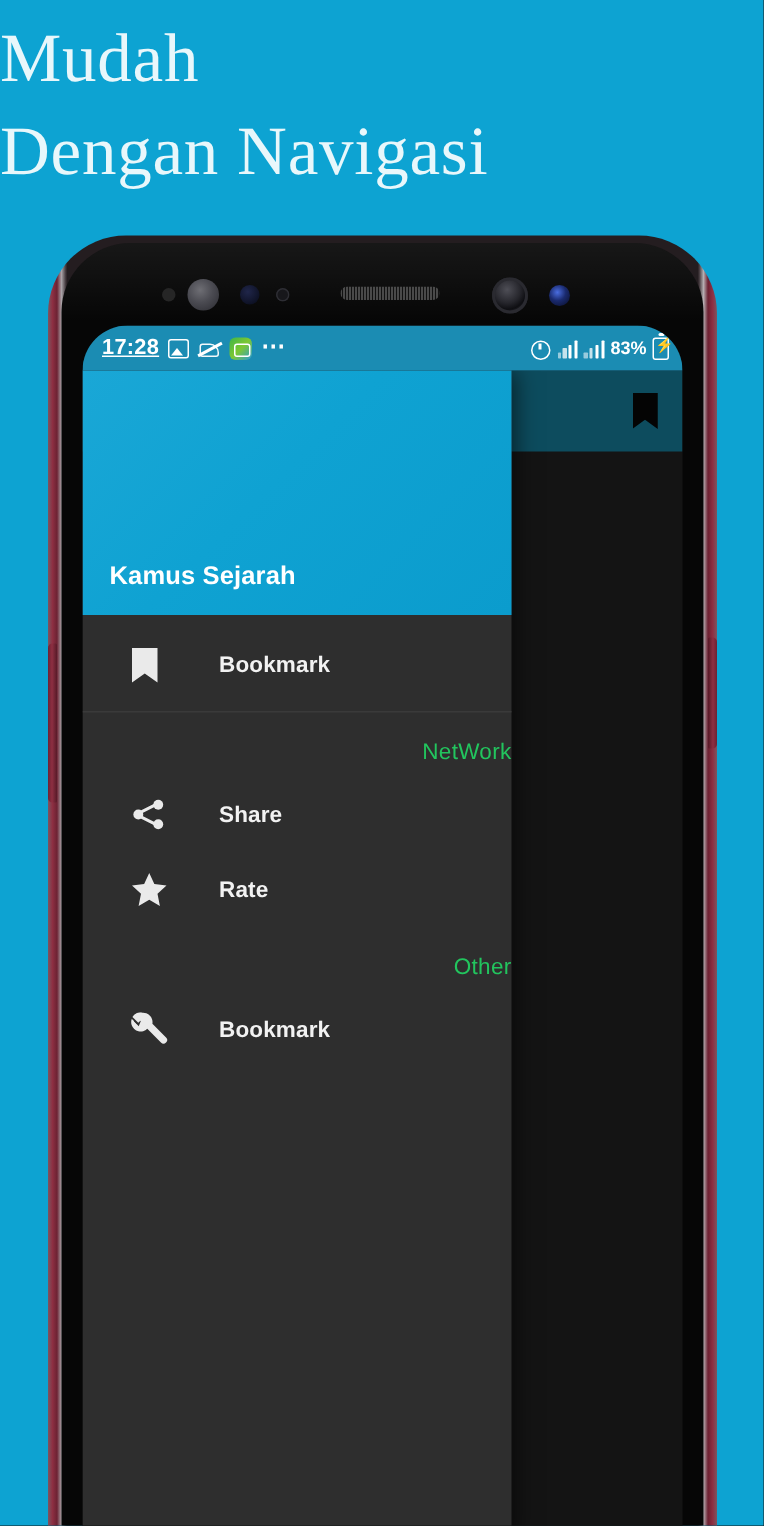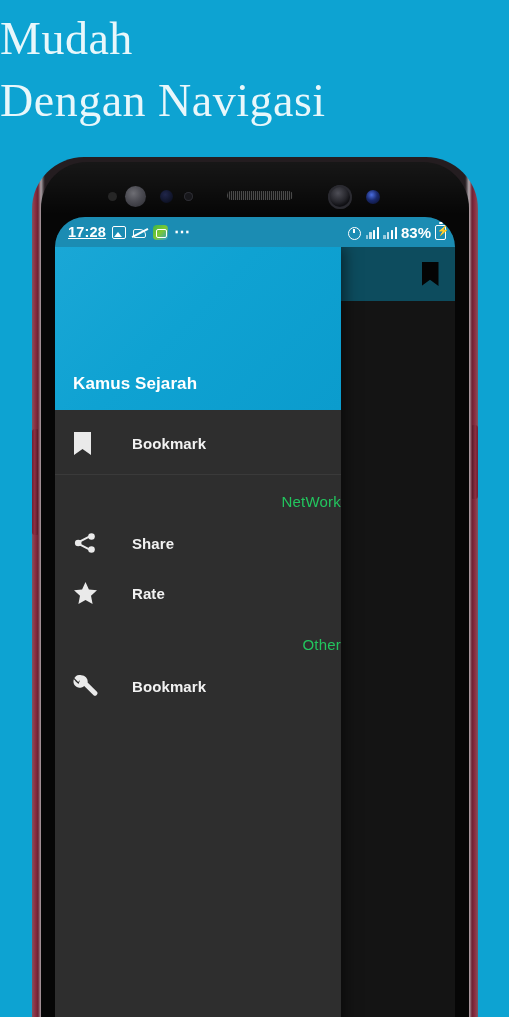--- a/index.html
+++ b/index.html
@@ -219,21 +219,21 @@
     background: #fff;
   }
   .sig {
     display: inline-flex; align-items: flex-end; gap: 1.5px; height: 13px;
   }
   .sig i { display: block; width: 2.3px; background: #ffffff; border-radius: .5px; }
   .sig i:nth-child(1) { height: 4px; opacity: .55; }
   .sig i:nth-child(2) { height: 6.5px; opacity: .75; }
   .sig i:nth-child(3) { height: 9px; }
   .sig i:nth-child(4) { height: 12px; }
-  .status-batt-pct { font-size: 15px; }
+  .status-batt-pct { font-size: 12px; }
   .ico-battery {
     width: 11px; height: 15px;
     border: 1.8px solid #fff; border-radius: 2px;
   }
   .ico-battery::before {
     content: "";
     position: absolute; left: 2.5px; top: -3.2px;
     width: 4px; height: 2px; background: #fff; border-radius: 1px;
   }
   .ico-battery::after {
@@ -302,21 +302,21 @@
     color: #f2fbfe;
     font-size: 14.5px;
     line-height: 22px;
   }
   .drawer-list { padding-top: 8px; }
 
   .drawer-item {
     height: 50px;
     display: flex;
     align-items: center;
-    padding-left: 18px;
+    padding-left: 32px;
   }
   .drawer-item-icon {
     width: 42px;
     display: flex;
     align-items: center;
     justify-content: flex-start;
     color: #e9e9e9;
   }
   .drawer-item-label {
     color: #f2f2f2;

